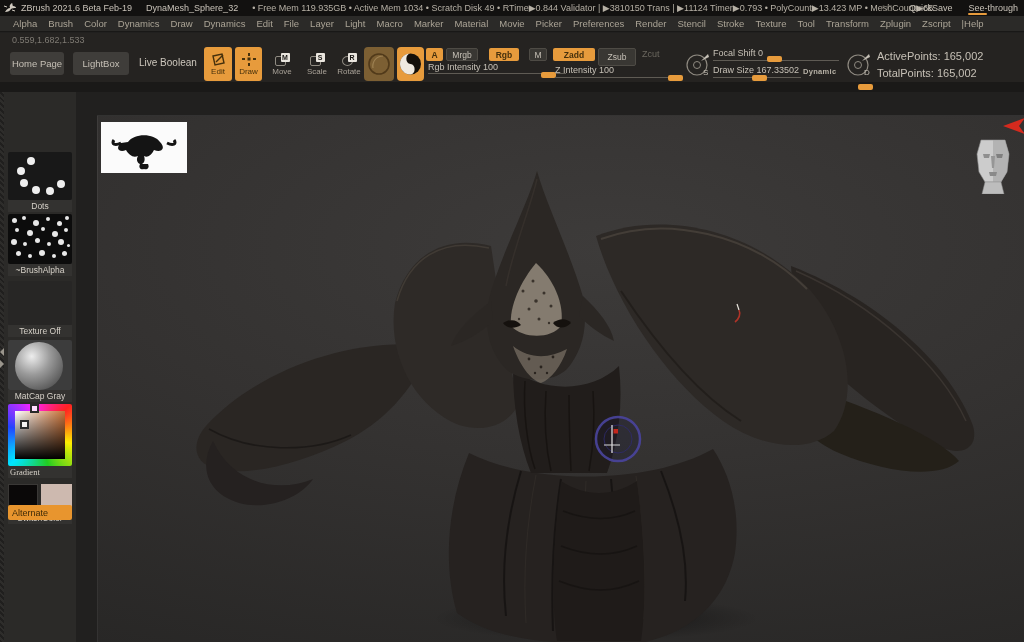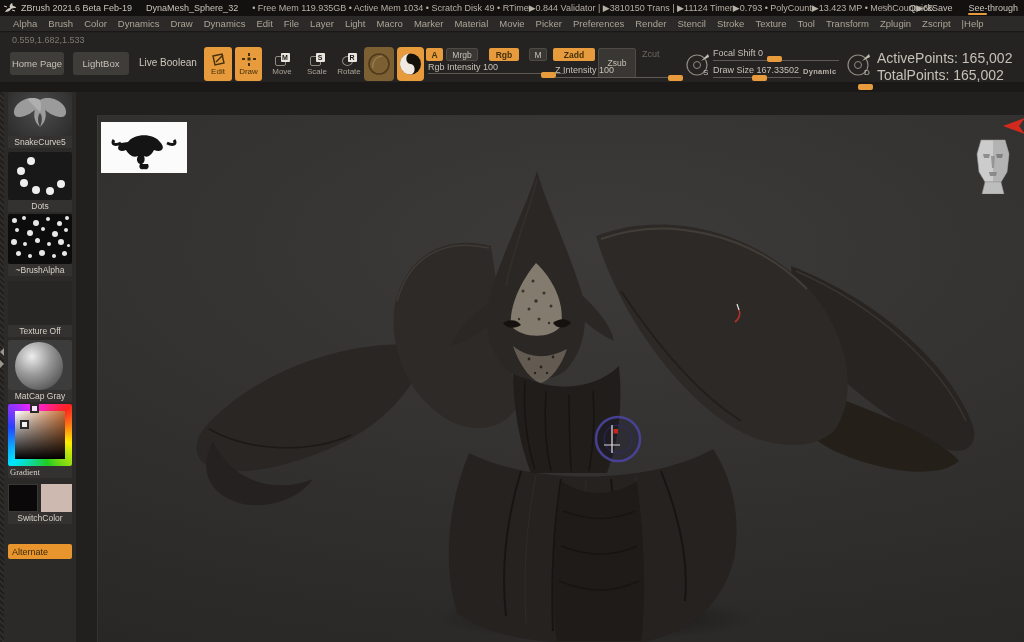--- a/index.html
+++ b/index.html
@@ -42,21 +42,21 @@
   .badge-ico .bdg { position:absolute; right:0; top:0; width:9px; height:9px; background:#e9e5de; color:#191715;
                     font-size:7px; font-weight:bold; display:flex; align-items:center; justify-content:center; border-radius:1px; }
   .mini-btn { border-radius:2px; font-size:8.5px; display:flex; align-items:center; justify-content:center; }
   .mini-dark { background:#393733; border:1px solid #4e4b45; color:#c6c0b6; }
   .mini-orange { background:#e79b3c; color:#45300c; font-weight:bold; }
   .mini-ghost { color:#6b675f; font-size:9px; }
   .slider-label { font-size:9px; color:#c6c0b6; }
   .slider-track { border-bottom:1px solid #5f5b54; height:1px; }
   .slider-handle { background:#e79b3c; border-radius:2px; width:15px; height:6px; }
   .dial { width:27px; height:27px; }
-  .pts { font-size:14px; color:#c6c0b6; }
+  .pts { font-size:11px; color:#c6c0b6; }
   .dynamic-lbl { font-size:7.5px; font-weight:bold; color:#b9b3a8; letter-spacing:.3px; }
 
   
   #shelf-divider { position:absolute; left:0; top:82px; width:1024px; height:10px; background:#1a1918; }
   #shelf-divider .handle { position:absolute; left:858px; top:2px; width:15px; height:6px; background:#e79b3c; border-radius:2px; }
 
   
   #left-tray { position:absolute; left:0; top:92px; width:76px; height:550px; background:#2b2a28; }
   #edge-divider { position:absolute; left:0; top:0; width:4px; height:550px;
                   background:repeating-linear-gradient(45deg,#201f1e 0 2px,#2e2d2b 2px 4px); }
@@ -213,21 +213,21 @@
         <circle cx="13.5" cy="17" r="10.5" fill="#14100a"></circle>
         <path d="M13.5,6.5 C8,6.5 8,17 13.5,17 C19,17 19,27.5 13.5,27.5 C7.5,27.5 3,22.5 3,17 C3,11 7.5,6.5 13.5,6.5 Z" fill="#efe9df"></path>
       </svg>
     </div>
 
     <div class="abs mini-btn mini-orange" style="left:426px;top:15px;width:17px;height:13px;">A</div>
     <div class="abs mini-btn mini-dark" style="left:446px;top:15px;width:32px;height:13px;">Mrgb</div>
     <div class="abs mini-btn mini-orange" style="left:489px;top:15px;width:30px;height:13px;">Rgb</div>
     <div class="abs mini-btn mini-dark" style="left:529px;top:15px;width:18px;height:13px;">M</div>
     <div class="abs mini-btn mini-orange" style="left:553px;top:15px;width:42px;height:13px;">Zadd</div>
-    <div class="abs mini-btn mini-dark" style="left:598px;top:15px;width:38px;height:30px;">Zsub</div>
+    <div class="abs mini-btn mini-dark" style="left:598px;top:15px;width:38px;height:18px;">Zsub</div>
     <div class="abs mini-btn mini-ghost" style="left:642px;top:16px;">Zcut</div>
 
     <div class="abs slider-label" style="left:428px;top:29px;">Rgb Intensity 100</div>
     <div class="abs slider-track" style="left:428px;top:40px;width:138px;"></div>
     <div class="abs slider-handle" style="left:541px;top:39px;"></div>
 
     <div class="abs slider-label" style="left:555px;top:32px;">Z Intensity 100</div>
     <div class="abs slider-track" style="left:555px;top:44px;width:127px;"></div>
     <div class="abs slider-handle" style="left:668px;top:42px;"></div>
 
@@ -261,29 +261,20 @@
   <div id="shelf-divider">
     <div class="handle"></div>
   </div>
 
   <div id="left-tray">
     <div id="edge-divider">
       <span class="arr-l"></span>
       <span class="arr-r"></span>
     </div>
 
-    <div class="tray-item" style="top:0px;">
-      <div class="thumb" id="thumb-brush">
-        <svg width="64" height="44" viewBox="0 0 64 44">
-          <path d="M32,8 C26,4 14,6 8,14 C4,20 6,26 12,25 C20,24 24,20 27,18 C25,24 27,31 32,35 C29,28 30,23 32,21 C34,23 35,28 32,35 C37,31 39,24 37,18 C40,20 44,24 52,25 C58,26 60,20 56,14 C50,6 38,4 32,8 Z" fill="#9b9b9b"></path>
-          <path d="M32,8 C29,6 24,5 19,7 L32,20 C34,16 33,11 32,8 Z" fill="#c4c4c4" opacity=".5"></path>
-        </svg>
-      </div>
-      <div class="tray-label">SnakeCurve5</div>
-    </div>
 
     <div class="tray-item" style="top:60px;">
       <div class="thumb" id="thumb-stroke">
         <i style="left:19px;top:5px;"></i>
           <i style="left:9px;top:15px;"></i>
           <i style="left:12px;top:27px;"></i>
         <i style="left:24px;top:34px;"></i>
           <i style="left:38px;top:35px;"></i>
           <i style="left:49px;top:28px;"></i>
       </div>
@@ -340,21 +331,21 @@
     </div>
 
     <div class="tray-item" style="top:392px;">
       <div id="swatch-row">
         <div id="swatch-main"></div>
         <div id="swatch-sec"></div>
       </div>
       <div class="tray-label">SwitchColor</div>
     </div>
 
-    <div class="tray-item" style="top:452px;">
+    <div class="tray-item" style="top:413px;">
       <div id="alt-btn">Alternate</div>
     </div>
   </div>
 
   <div id="canvas">
     <div id="document">
 
       <div id="doc-thumb">
         <svg width="86" height="51" viewBox="0 0 86 51">
           <path d="M27,20 C33,11 53,11 59,20 C65,26 61,31 53,28 C50,34 46,36 43,34 C45,39 42,43 39,42 C36,41 35,37 37,34 C32,36 28,33 25,28 C18,31 14,26 20,21 Z" fill="#141414"></path>

